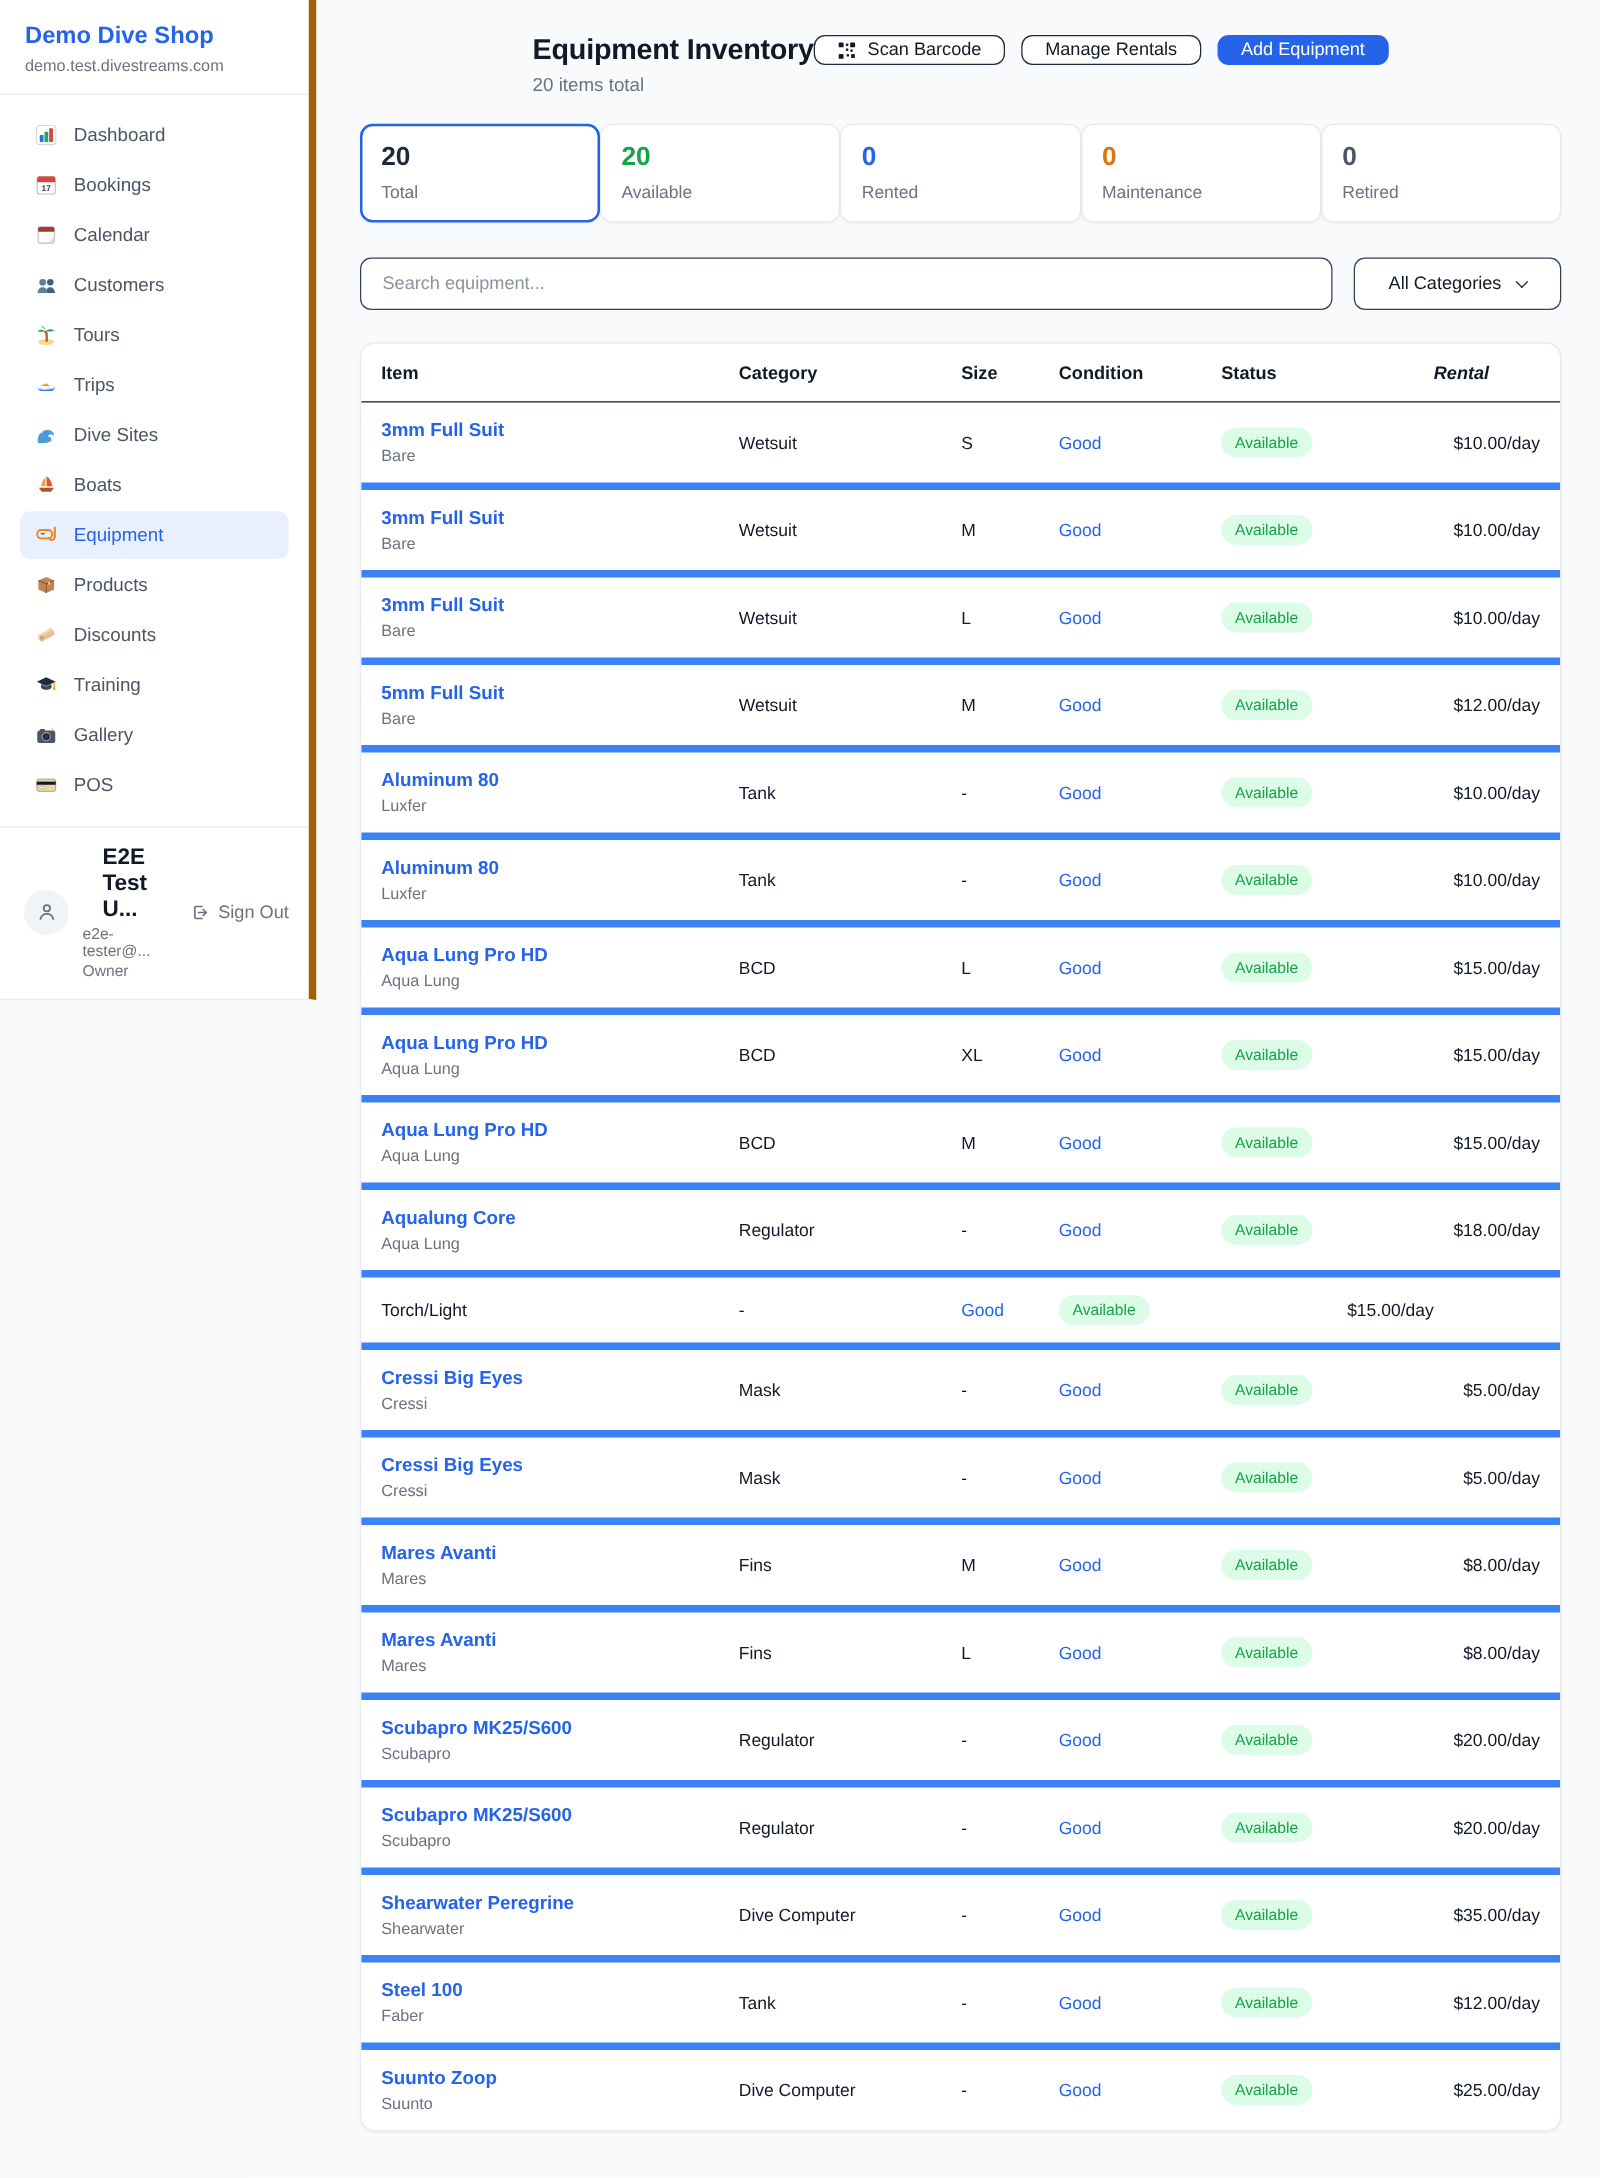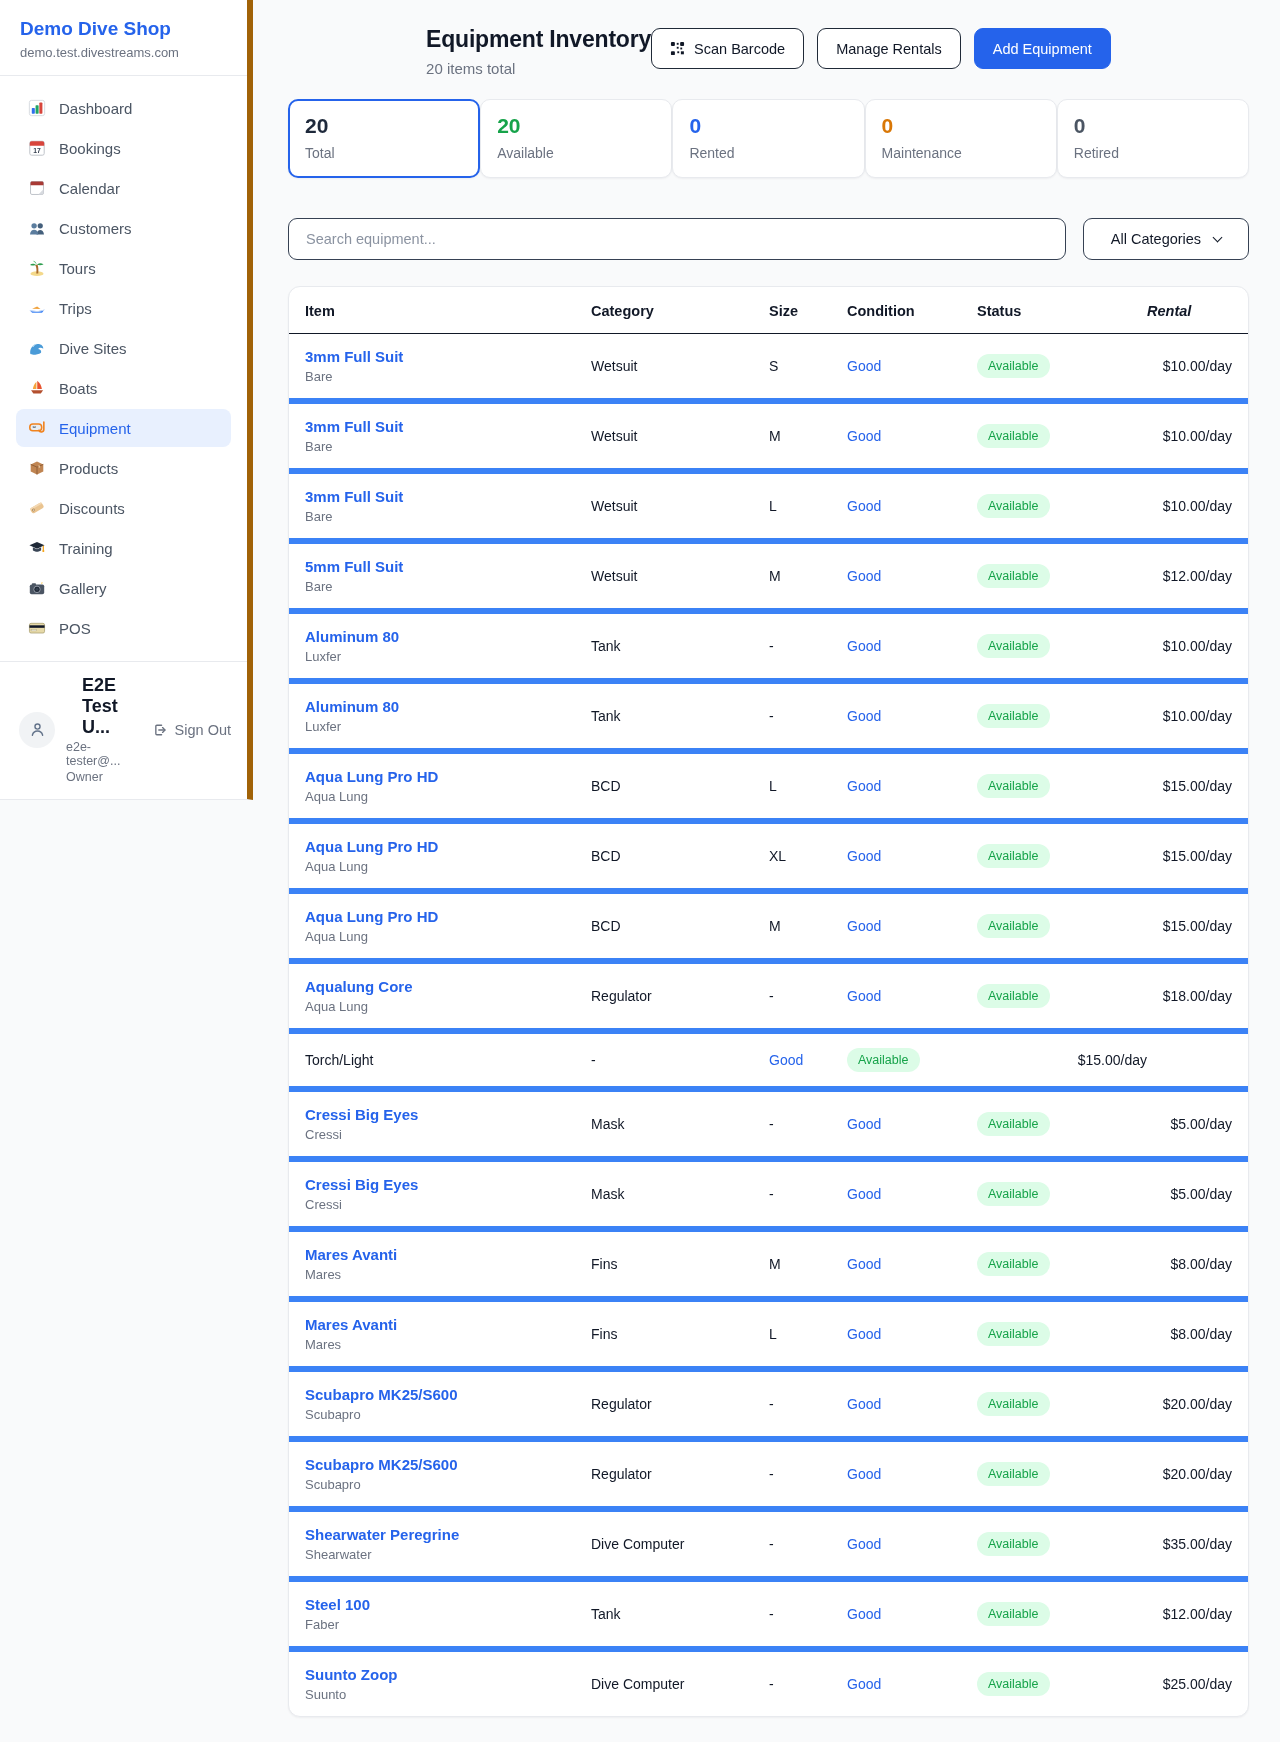--- a/index.html
+++ b/index.html
@@ -33,33 +33,33 @@
   .user-email, .user-role { font-size:12.5px; color:#6b7280; margin-top:2px; }
   .signout { display:flex; gap:7px; align-items:center; color:#6b7280;
     font-size:14.5px; cursor:pointer; white-space:nowrap; padding-right:2px; }
 
   
   .main { flex:1; padding:26px 31px 30px 35px; }
   .header { display:flex; justify-content:center; align-items:flex-start; }
   .page-title { font-size:23px; font-weight:bold; color:#111827; letter-spacing:-0.2px; }
   .page-sub { color:#6b7280; font-size:15px; margin-top:7px; }
   .hdr-actions { display:flex; gap:13px; margin-top:2px; }
-  .btn { height:41px; padding:0 18px; border-radius:9px; font-size:14.5px;
+  .btn { height:24px; padding:0 18px; border-radius:9px; font-size:14.5px;
     display:inline-flex; align-items:center; gap:9px; cursor:pointer; font-weight:500; }
   .btn-outline { background:#fff; border:1.5px solid #1f2937; color:#111827; }
   .btn-primary { background:#2563eb; border:1.5px solid #2563eb; color:#fff; }
 
   .stats { display:grid; grid-template-columns:repeat(5,1fr); gap:0; margin-top:22px; }
   .stat-card { background:#fff; border:1px solid #e8eaee; border-radius:10px;
     padding:14px 16px 16px; box-shadow:0 1px 2px rgba(16,24,40,.05); cursor:pointer; }
   .stat-card.selected { border:2px solid #2563eb; padding:13px 15px 15px; }
   .stat-value { font-size:21px; font-weight:bold; }
   .stat-label { color:#6b7280; font-size:14px; margin-top:7px; }
 
-  .filter-row { display:flex; gap:17px; margin-top:40px; }
+  .filter-row { display:flex; gap:17px; margin-top:28px; }
   .search-input { flex:1; height:42px; border:1.5px solid #364153; border-radius:9px;
     padding:0 17px; font-size:14.5px; background:#fff; color:#111827; font-family:inherit; }
   .search-input::placeholder { color:#8b93a1; }
   .select { width:166px; height:42px; border:1.5px solid #364153; border-radius:9px;
     background:#fff; display:flex; align-items:center; justify-content:center; gap:13px;
     font-size:14.5px; color:#111827; cursor:pointer; }
   .chevron { width:7px; height:7px; border-right:1.7px solid #111827;
     border-bottom:1.7px solid #111827; transform:rotate(45deg); margin-top:-4px; }
 
   

